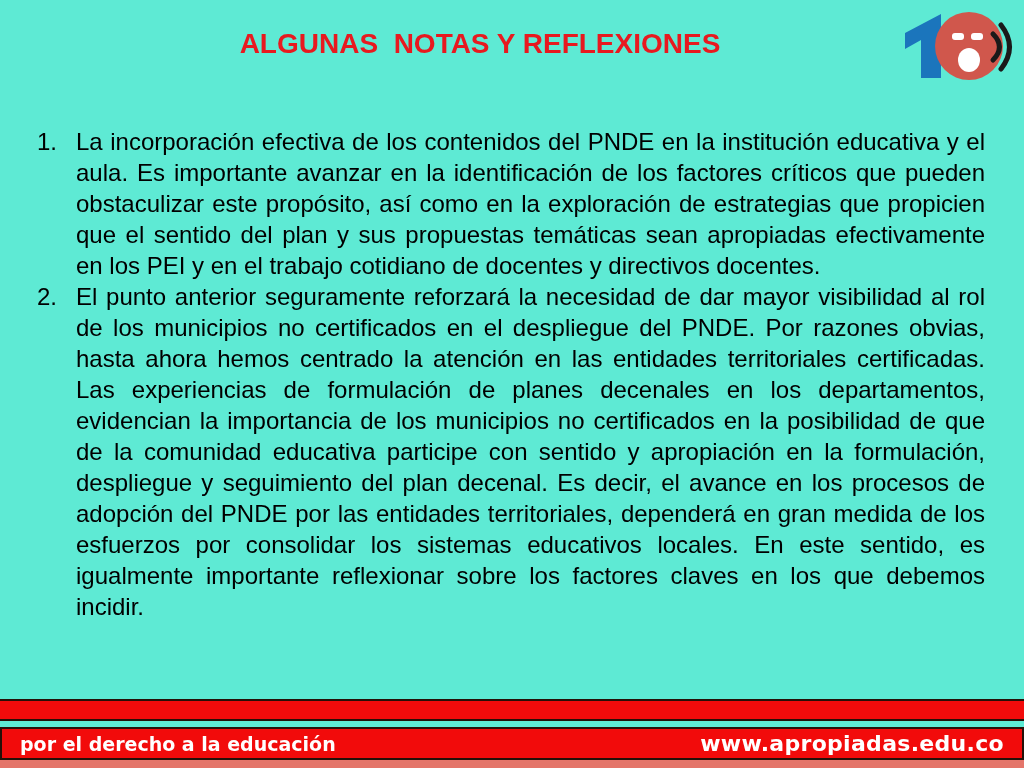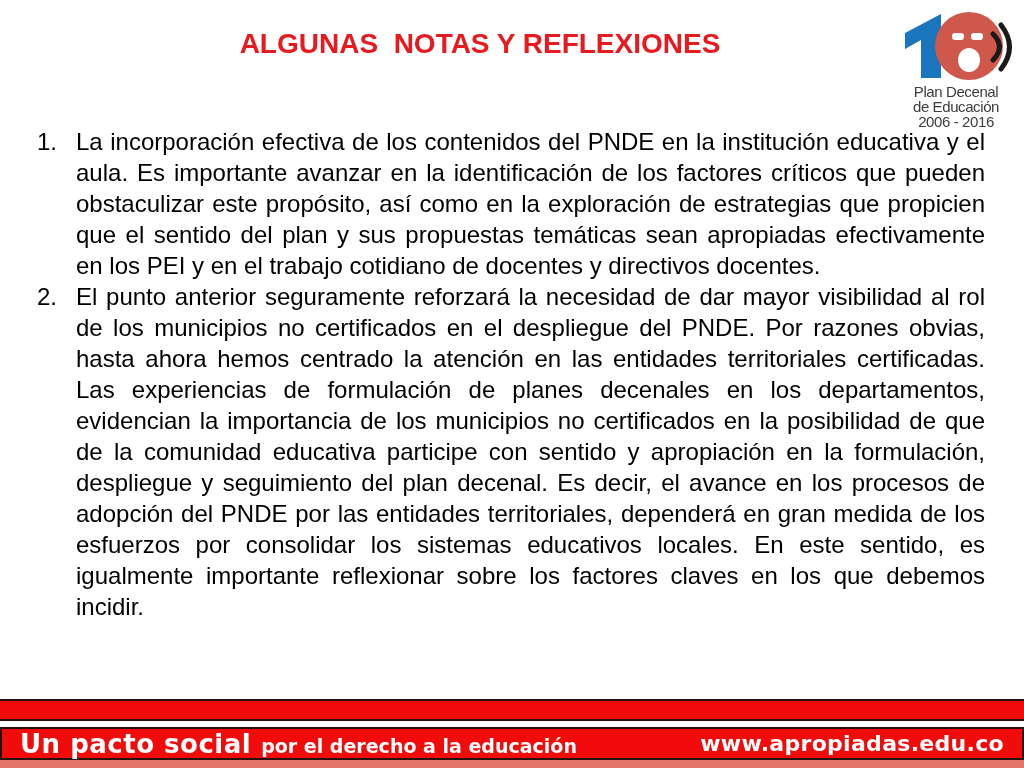--- a/index.html
+++ b/index.html
@@ -1,17 +1,17 @@
 <!DOCTYPE html>
 <html><head>
 <meta charset="utf-8">
 <style>
   html,body{margin:0;padding:0;background:#888;}
   .slide{
-    position:relative;width:1024px;height:768px;background:#ffffff;
+    position:relative;width:1024px;height:768px;background:#5eead4;
     overflow:hidden;font-family:"Liberation Sans",sans-serif;
     margin:0 auto;
   }
   .title{
     position:absolute;left:0;top:28px;width:960px;
     text-align:center;font-size:28px;font-weight:bold;
     color:#E8191F;letter-spacing:0px;white-space:pre-wrap;
   }
   
   .logo{position:absolute;right:9px;top:10px;width:118px;text-align:center;}
@@ -72,43 +72,37 @@
       <circle cx="72" cy="36" r="34" fill="#D0574C"></circle>
 
       <rect x="55" y="23" width="12" height="7" rx="3" fill="#ffffff"></rect>
       <rect x="74" y="23" width="12" height="7" rx="3" fill="#ffffff"></rect>
 
       <ellipse cx="72" cy="50" rx="11" ry="12" fill="#ffffff"></ellipse>
 
       <path d="M96,24 Q109,37 96,50" fill="none" stroke="#1A1A1A" stroke-width="5" stroke-linecap="round"></path>
       <path d="M104,15 Q121,37 104,59" fill="none" stroke="#1A1A1A" stroke-width="5" stroke-linecap="round"></path>
     </svg>
-    <div class="logo-caption">
-      <div>Plan Decenal</div>
-      <div>de Educación</div>
-      <div>2006 - 2016</div>
-    </div>
   </div>
 
   <div class="notes">
     <div class="note-item">
       <span class="note-num">1.</span>
       <span class="note-text">La incorporación efectiva de los contenidos del PNDE en la institución educativa y el aula. Es importante avanzar en la identificación de los factores críticos que pueden obstaculizar este propósito, así como en la exploración de estrategias que propicien que el sentido del plan y  sus propuestas temáticas sean apropiadas efectivamente en los PEI y en el trabajo cotidiano de docentes y directivos docentes.</span>
     </div>
     <div class="note-item">
       <span class="note-num">2.</span>
       <span class="note-text">El punto anterior seguramente reforzará la necesidad de dar mayor visibilidad al rol de los municipios no certificados en el despliegue del PNDE. Por razones obvias, hasta ahora hemos centrado la atención en las entidades territoriales certificadas. Las experiencias de formulación de planes decenales en los departamentos, evidencian la importancia de los municipios no certificados en la posibilidad de que de la comunidad educativa participe con sentido y apropiación en la formulación, despliegue y seguimiento del plan decenal. Es decir, el avance en los procesos de adopción del PNDE por las entidades territoriales, dependerá en gran medida de los esfuerzos por consolidar los sistemas educativos locales. En este sentido, es igualmente importante reflexionar sobre los factores claves en los que debemos incidir.</span>
     </div>
   </div>
 
   <div class="bar-top"></div>
 
   <div class="footer-bar">
     <div class="slogan">
-      <span class="slogan-main">Un pacto social</span>
       <span class="slogan-rest">por el derecho a la educación</span>
     </div>
     <div class="website">www.apropiadas.edu.co</div>
   </div>
 
   <div class="bottom-strip"></div>
 
 </div>
 
 </body></html>

